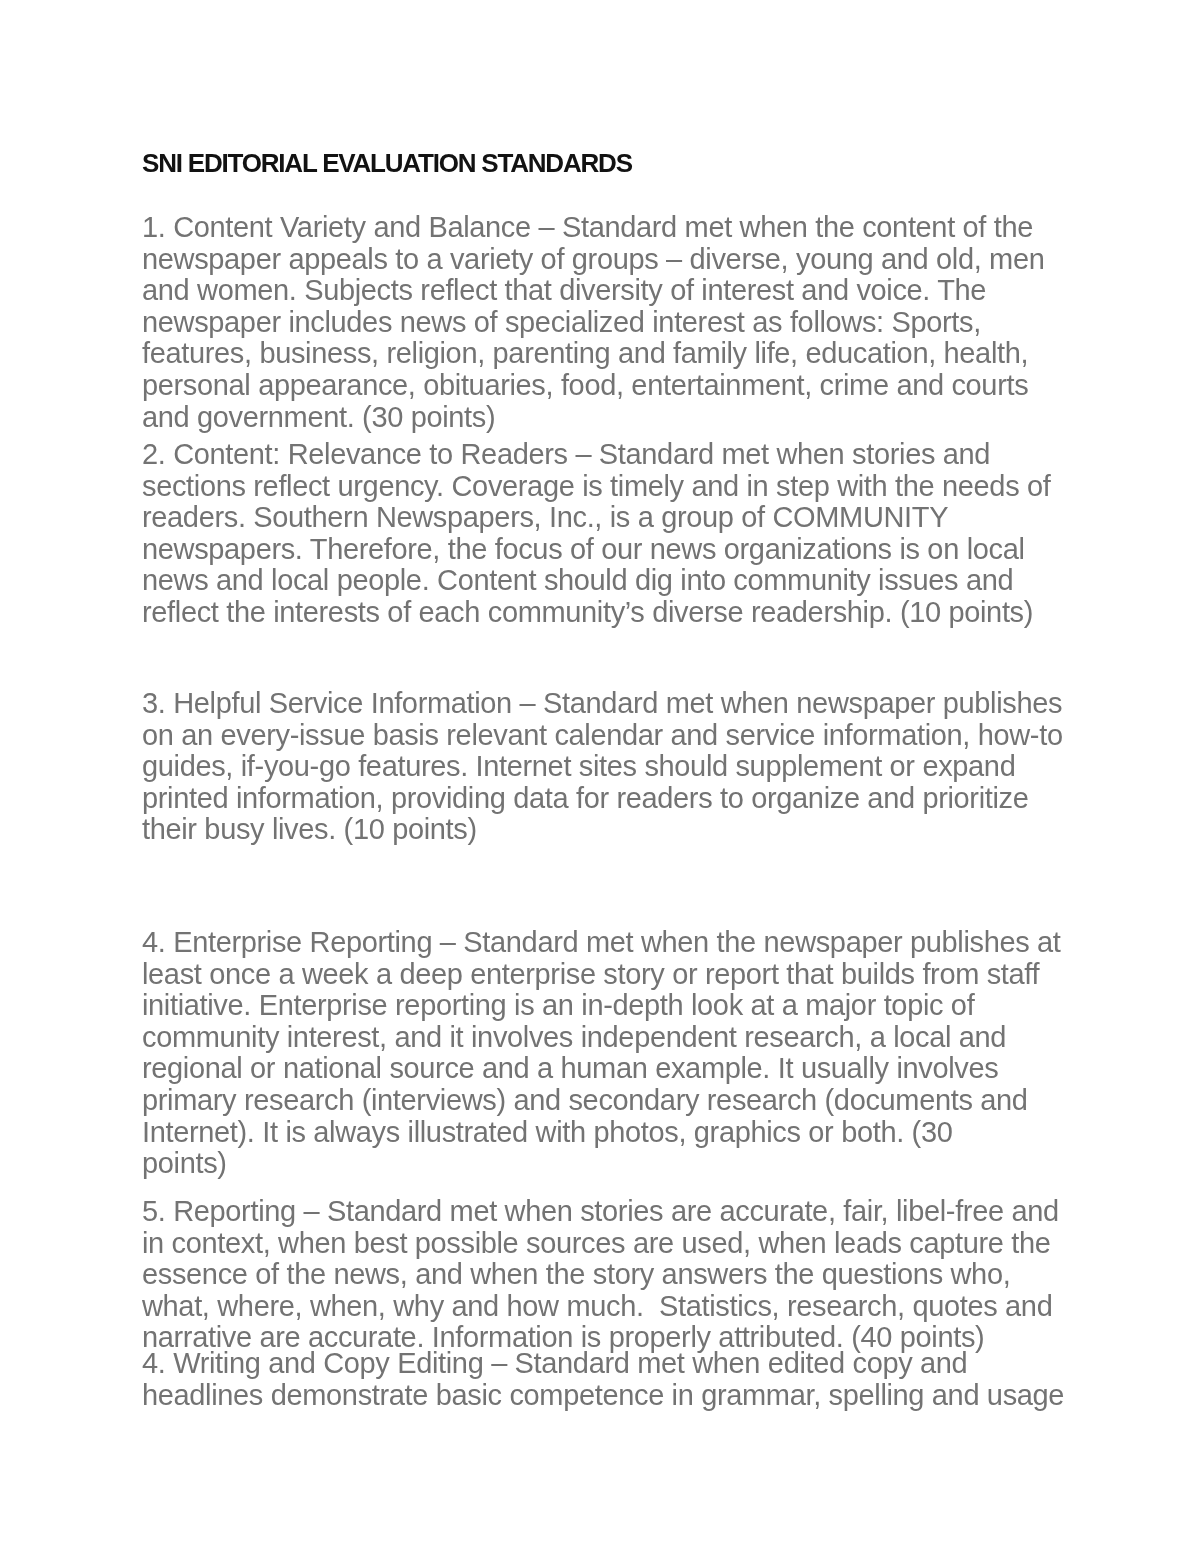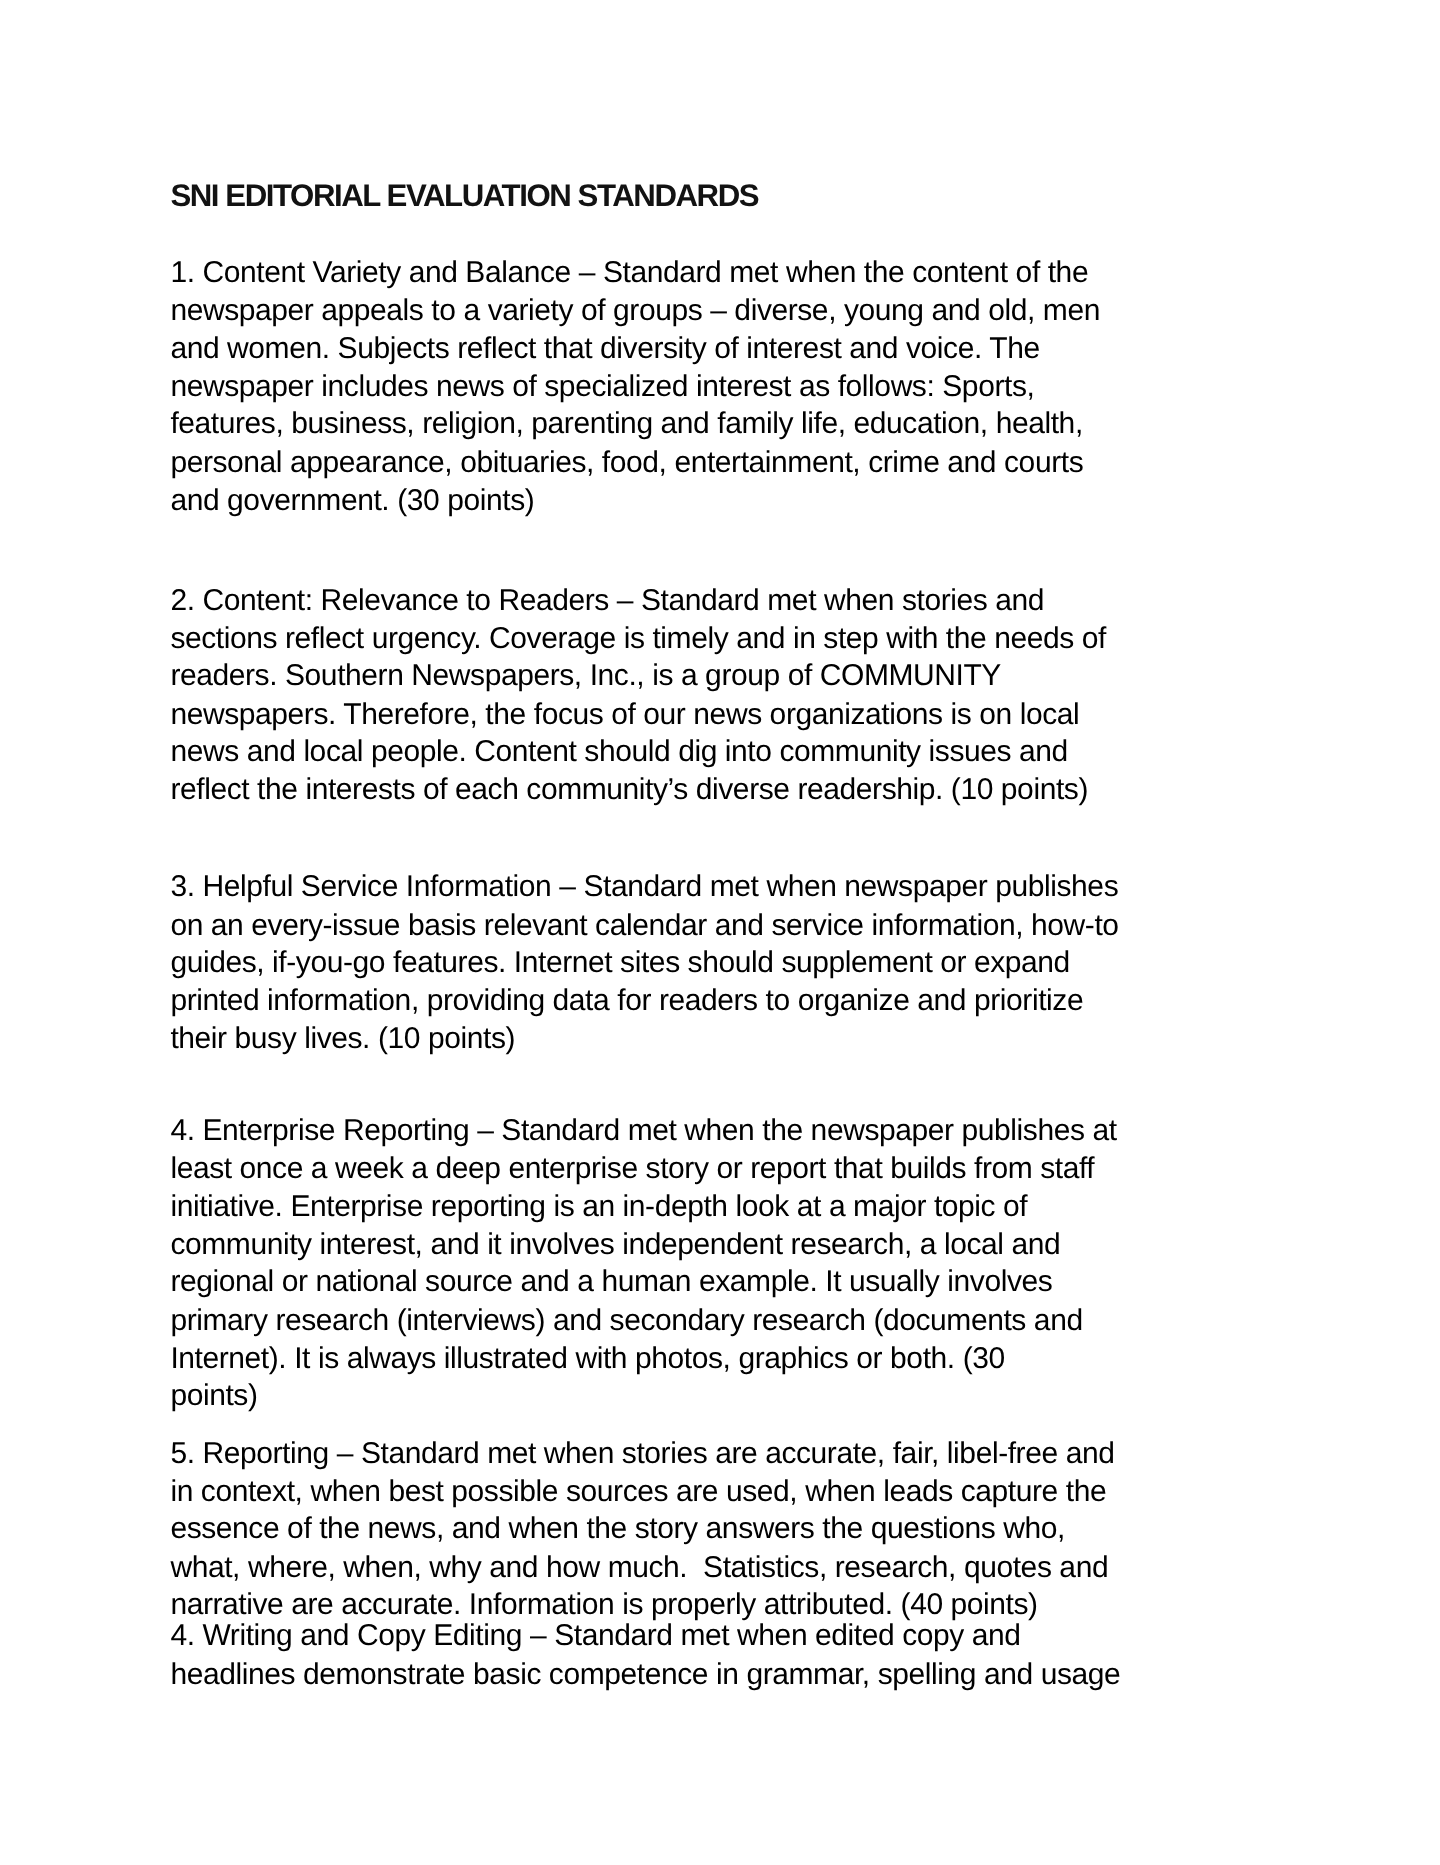--- a/index.html
+++ b/index.html
@@ -24,30 +24,30 @@
     font-size: 26px;
     font-weight: 700;
     letter-spacing: -1.2px;
     white-space: pre;
     color: #121212;
   }
   .para {
     position: absolute;
     left: 142px;
     width: 1010px;
-    font-size: 25px;
+    font-size: 29px;
     font-weight: 400;
     line-height: 31.6px;
     letter-spacing: -0.35px;
     white-space: pre-wrap;
-    color: #000000;
+    color: #737373;
   }
   .para.p1 { top: 212px; }
-  .para.p2 { top: 485px; }
-  .para.p3 { top: 688px; margin-top: 36px; }
+  .para.p2 { top: 439px; }
+  .para.p3 { top: 688px; }
   .para.p4 { top: 927px; }
   .para.p5 { top: 1160px; margin-top: 36px; }
   .para.p6 { top: 1348px; }
 </style>
 </head>
 <body>
 
 <div class="page">
   <h1 class="doc-title">SNI EDITORIAL EVALUATION STANDARDS</h1>
 

